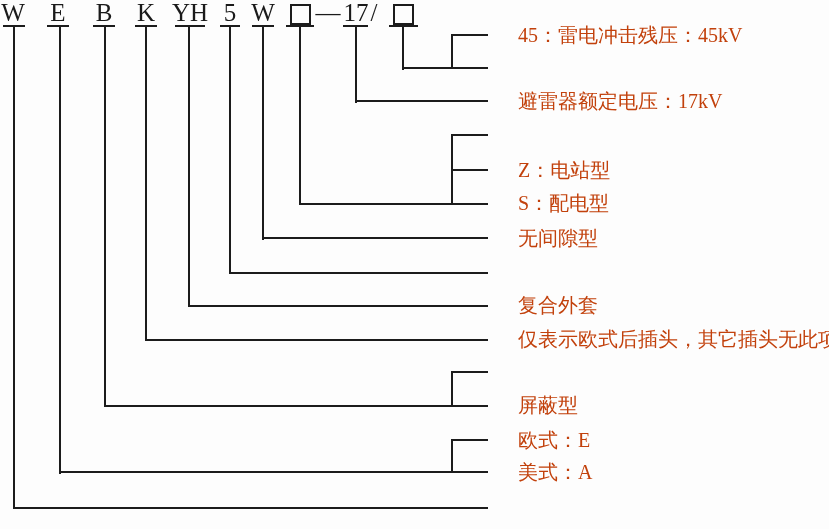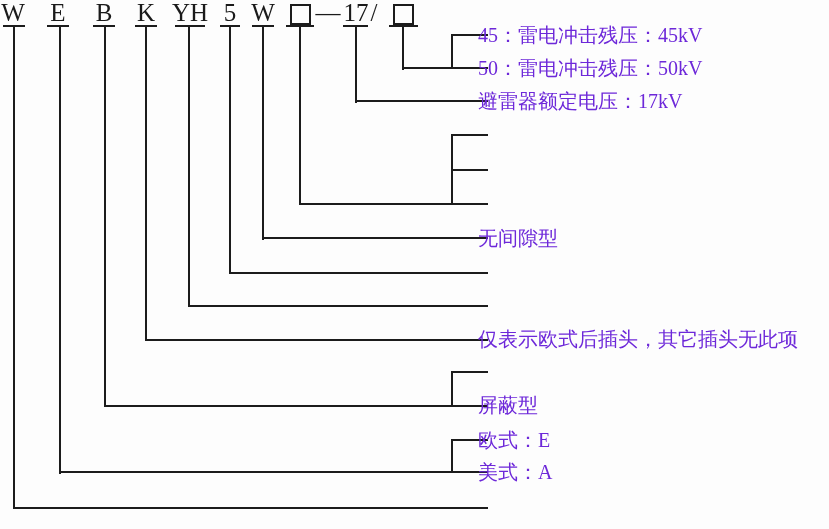--- a/index.html
+++ b/index.html
@@ -10,22 +10,22 @@
   }
   .seg{
     position:absolute;top:0;height:26px;line-height:26px;font-size:25px;
     transform:translateX(-50%);white-space:nowrap;color:#1a1a1a;
   }
   .underline{position:absolute;top:25px;height:2px;background:#1c1c1c;}
   .vline{position:absolute;width:2px;background:#1c1c1c;}
   .hline{position:absolute;height:2px;background:#1c1c1c;}
   .pbox{position:absolute;top:4px;width:17px;height:17px;border:2px solid #1c1c1c;background:transparent;}
   .lbl{
-    position:absolute;left:478px;height:24px;line-height:24px;font-size:20px;
-    white-space:nowrap;color:#6d28d9;
+    position:absolute;left:518px;height:24px;line-height:24px;font-size:20px;
+    white-space:nowrap;color:#c2410c;
   }
 </style>
 </head>
 <body>
 
 <div class="canvas">
 
   <span class="seg" style="left:13px">W</span>
   <span class="seg" style="left:58px">E</span>
   <span class="seg" style="left:104px">B</span>
@@ -76,21 +76,23 @@
   <div class="hline" style="left:229px;top:272px;width:259px"></div>
   <div class="hline" style="left:188px;top:305px;width:300px"></div>
   <div class="hline" style="left:145px;top:339px;width:343px"></div>
   <div class="hline" style="left:451px;top:371px;width:37px"></div>
   <div class="hline" style="left:104px;top:405px;width:384px"></div>
   <div class="hline" style="left:451px;top:439px;width:37px"></div>
   <div class="hline" style="left:59px;top:471px;width:429px"></div>
   <div class="hline" style="left:13px;top:507px;width:475px"></div>
 
   <div class="lbl" style="top:23px">45：雷电冲击残压：45kV</div>
-  <div class="lbl" style="top:56px">50：雷电冲击残压：50kV</div>
   <div class="lbl" style="top:89px">避雷器额定电压：17kV</div>
+  <div class="lbl" style="top:158px">Z：电站型</div>
+  <div class="lbl" style="top:191px">S：配电型</div>
   <div class="lbl" style="top:226px">无间隙型</div>
+  <div class="lbl" style="top:293px">复合外套</div>
   <div class="lbl" style="top:327px">仅表示欧式后插头，其它插头无此项</div>
   <div class="lbl" style="top:393px">屏蔽型</div>
   <div class="lbl" style="top:428px">欧式：E</div>
   <div class="lbl" style="top:460px">美式：A</div>
 
 </div>
 
 </body></html>

